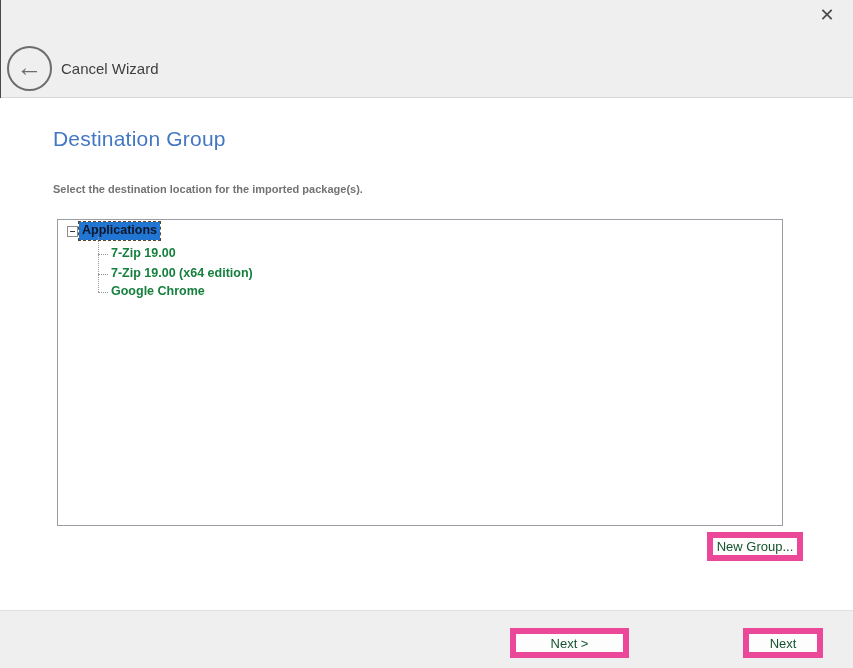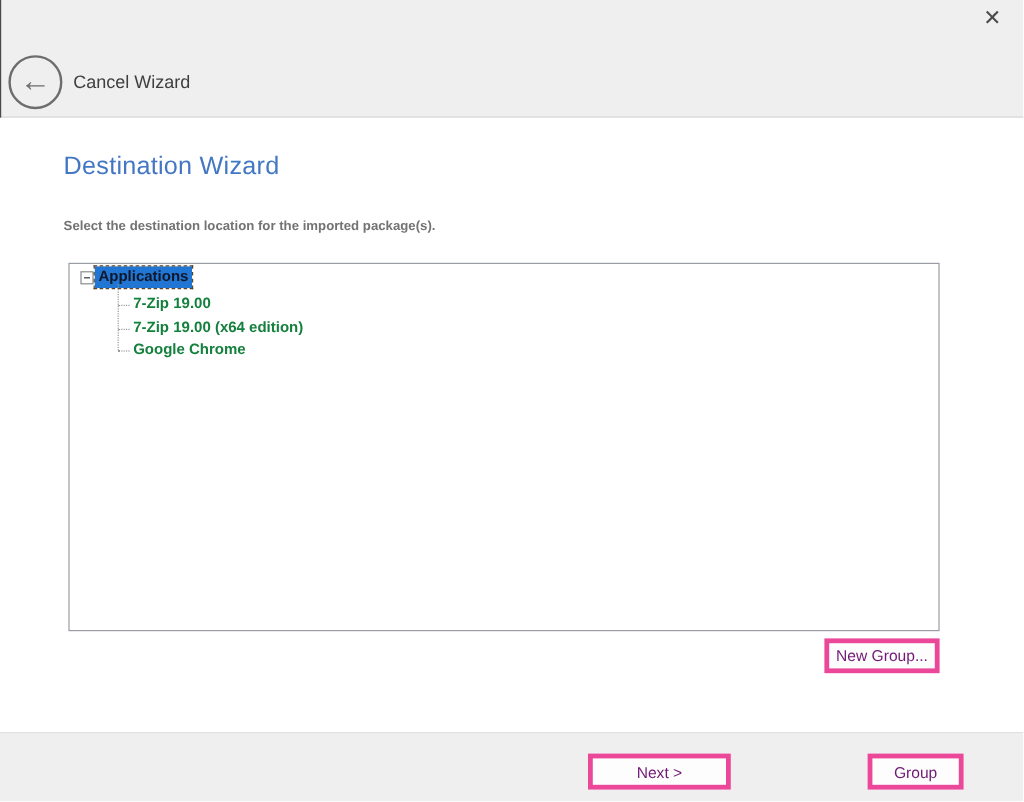--- a/index.html
+++ b/index.html
@@ -135,26 +135,27 @@
     color: #15803d;
     cursor: pointer;
     white-space: nowrap;
     text-align: center;
   }
 
   
   .btn {
     position: absolute;
     background: #fdfdfd;
-    border: 4px solid #ec4899;
+    border: 6px solid #ec4899;
     font-family: "Liberation Sans", "DejaVu Sans", sans-serif;
     font-size: 13px;
-    color: #701a75;
-    display: flex; align-items: center; justify-content: center;
-    cursor: pointer;
+    color: #14532d;
+    display: flex; align-items: center; justify-content: center;
+    cursor: pointer;
+    margin-left: 20px;
   }
   .new-group-btn {
     left: 687px; top: 532px;
     width: 96px; height: 29px;
   }
 
   
   .footer {
     position: absolute;
     left: 0; top: 610px;
@@ -173,21 +174,21 @@
 
   <div class="header">
     <div class="header-left-edge"></div>
     <div class="close-btn">✕</div>
     <div class="back-btn">
       <span class="arrow">←</span>
     </div>
     <div class="header-title">Cancel Wizard</div>
   </div>
 
-  <div class="page-heading">Destination Wizard</div>
+  <div class="page-heading">Destination Group</div>
   <div class="page-subtitle">Select the destination location for the imported package(s).</div>
 
   <div class="tree-panel">
     <div class="tree-expander">
       <div class="minus"></div>
     </div>
     <div class="tree-root-label">Applications</div>
 
     <div class="tree-vline"></div>
     <div class="tree-stub" style="top:34px;"></div>
@@ -196,16 +197,16 @@
 
     <div class="tree-child" style="top:25px;">7-Zip 19.00</div>
     <div class="tree-child" style="top:45px;">7-Zip 19.00 (x64 edition)</div>
     <div class="tree-child" style="top:63px;">Google Chrome</div>
   </div>
 
   <button class="btn new-group-btn">New Group...</button>
 
   <div class="footer">
     <button class="btn next-btn">Next &gt;</button>
-    <button class="btn help-btn">Group</button>
+    <button class="btn help-btn">Next</button>
   </div>
 
 </div>
 
 </body></html>

